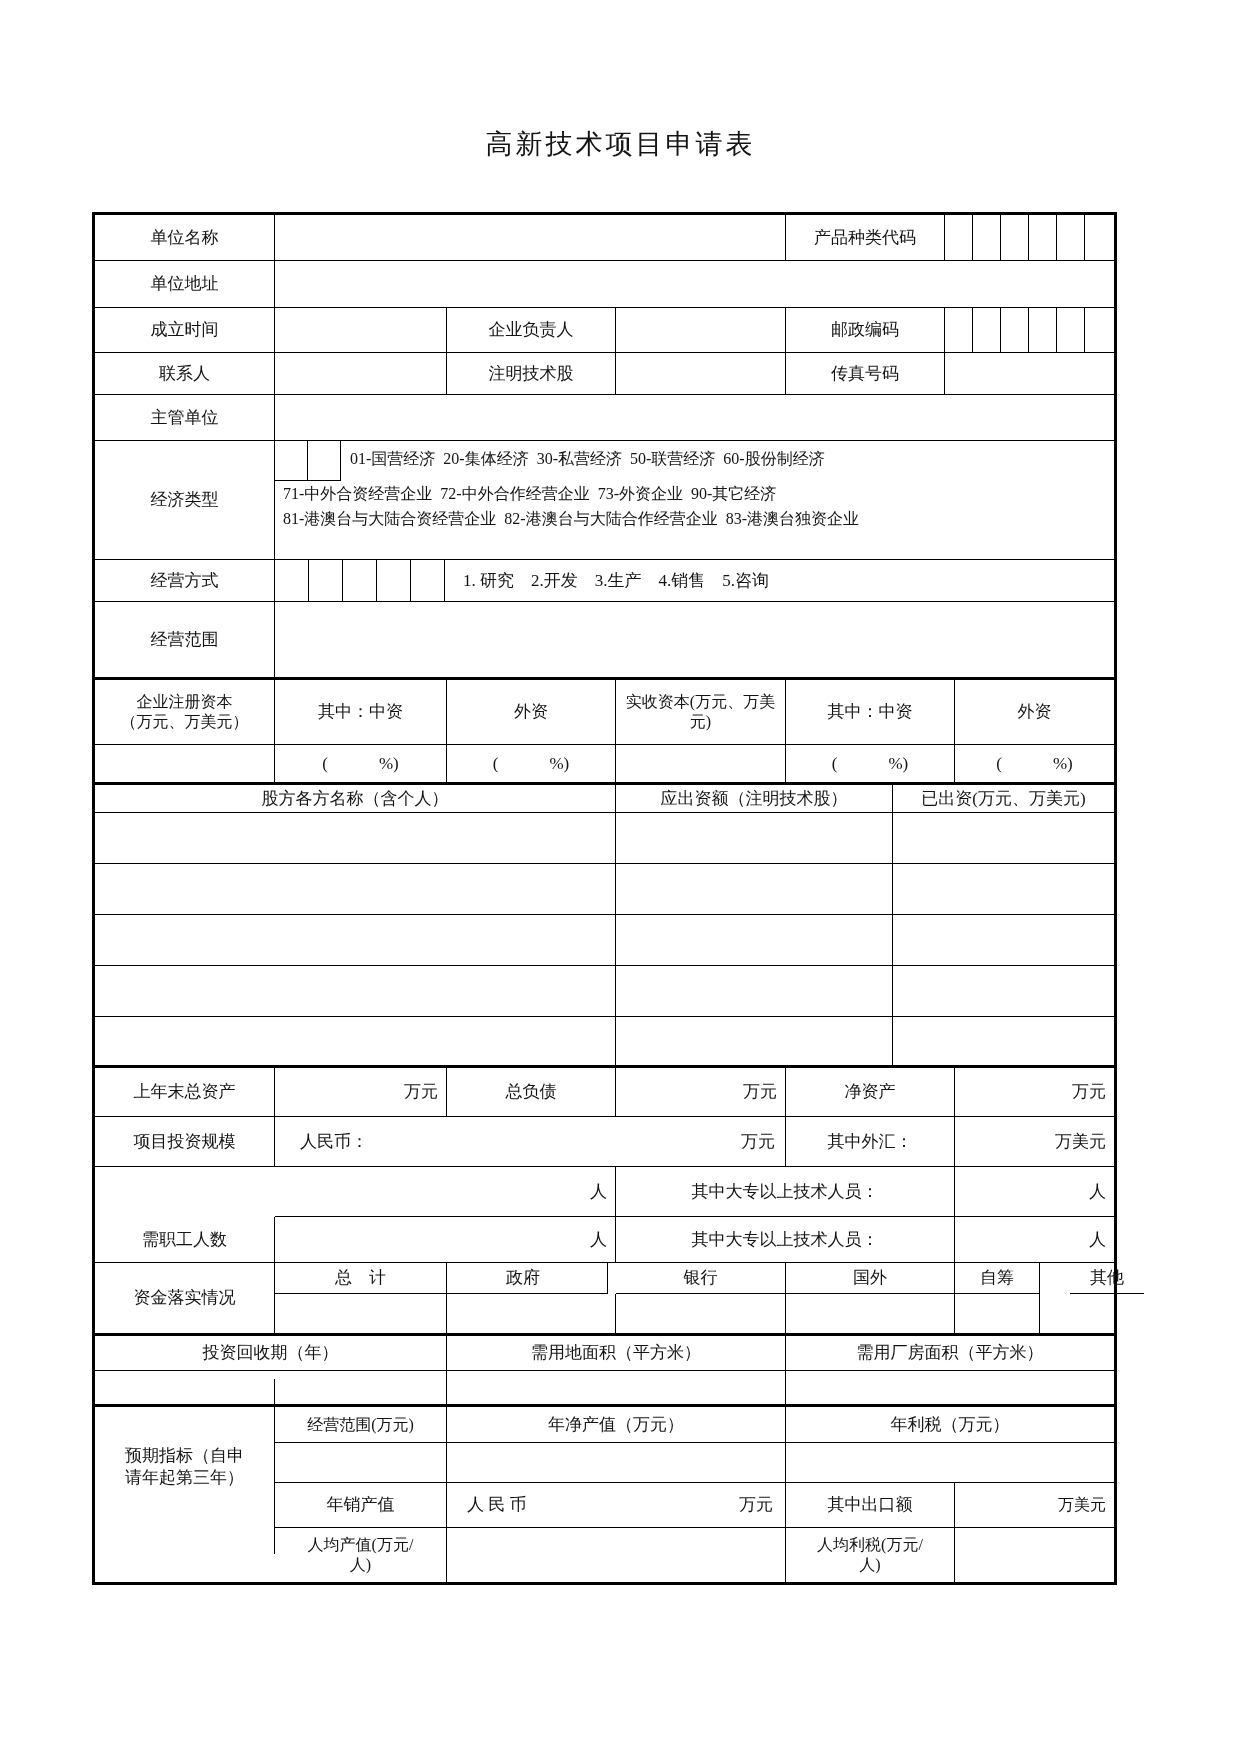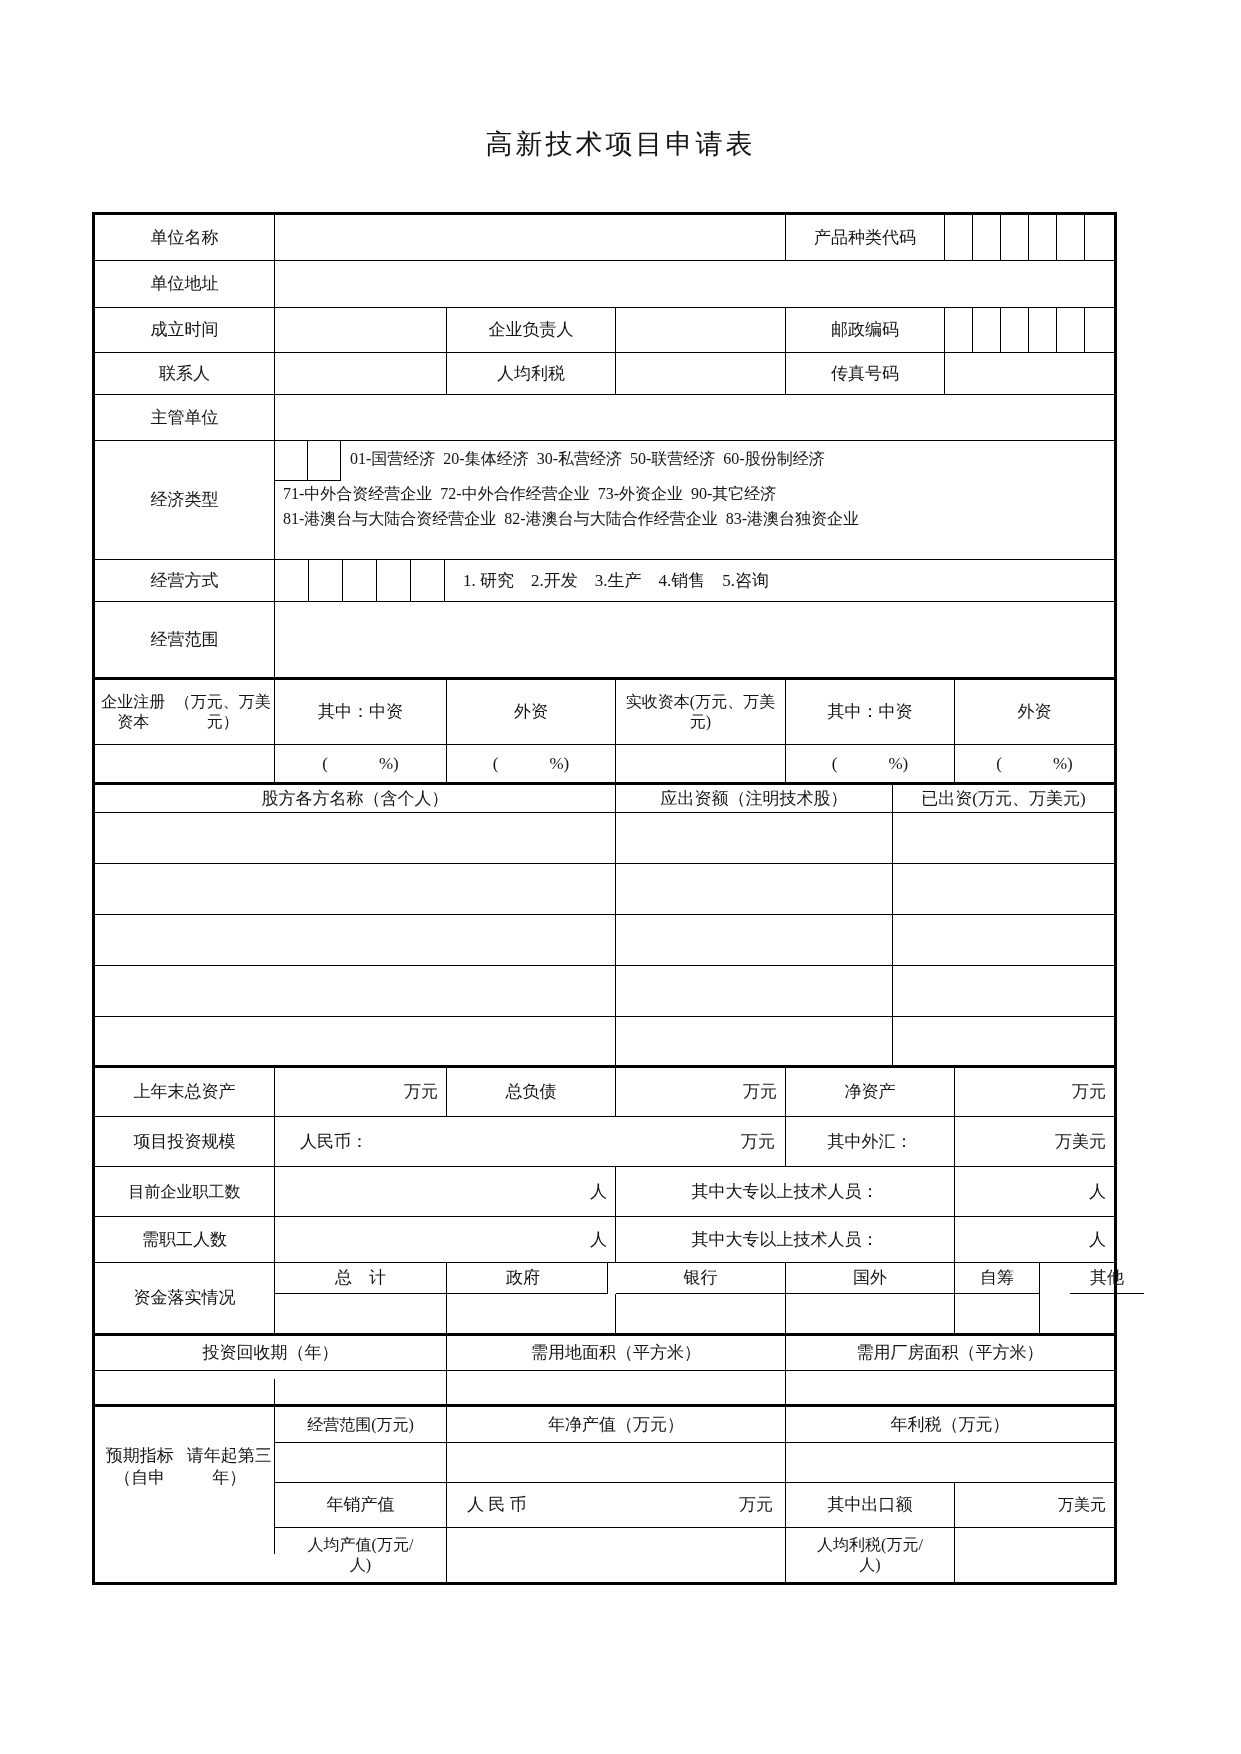--- a/index.html
+++ b/index.html
@@ -16,21 +16,21 @@
     position:absolute; left:92px; top:212px; width:1025px; height:1373px;
     border:3px solid #000; box-sizing:border-box;
   }
   .tin { position:absolute; left:0; top:0; width:1019px; height:1367px; }
   .c {
     position:absolute; box-sizing:border-box;
     border-right:1px solid #000; border-bottom:1px solid #000;
     display:flex; align-items:center; justify-content:center;
     font-size:17px; text-align:center; line-height:1.25; overflow:hidden;
   }
-  .col { flex-direction:row;justify-content:space-between; }
+  .col { flex-direction:column; }
   .noR { border-right:none; }
   .noB { border-bottom:none; }
   .tB  { border-bottom-width:3px; }
   .left  { justify-content:flex-start; text-align:left; }
   .right { justify-content:flex-end; text-align:right; }
   .between { justify-content:space-between; }
   .pre { white-space:pre; }
   .sm  { font-size:16px; }
   .pad   { padding:12px 8px; }
   .padL  { padding-left:18px; }
@@ -71,21 +71,21 @@
     <div class="c" style="left:691px;top:93px;width:159px;height:45px">邮政编码</div>
     <div class="c" style="left:850px;top:93px;width:28px;height:45px"></div>
     <div class="c" style="left:878px;top:93px;width:28px;height:45px"></div>
     <div class="c" style="left:906px;top:93px;width:28px;height:45px"></div>
     <div class="c" style="left:934px;top:93px;width:28px;height:45px"></div>
     <div class="c" style="left:962px;top:93px;width:28px;height:45px"></div>
     <div class="c noR" style="left:990px;top:93px;width:29px;height:45px"></div>
 
     <div class="c" style="left:0;top:138px;width:180px;height:42px">联系人</div>
     <div class="c" style="left:180px;top:138px;width:172px;height:42px"></div>
-    <div class="c" style="left:352px;top:138px;width:169px;height:42px">人均利税</div>
+    <div class="c" style="left:352px;top:138px;width:169px;height:42px">注明技术股</div>
     <div class="c" style="left:521px;top:138px;width:170px;height:42px"></div>
     <div class="c" style="left:691px;top:138px;width:159px;height:42px">传真号码</div>
     <div class="c noR" style="left:850px;top:138px;width:169px;height:42px"></div>
 
     <div class="c" style="left:0;top:180px;width:180px;height:46px">主管单位</div>
     <div class="c noR" style="left:180px;top:180px;width:839px;height:46px"></div>
 
     <div class="c" style="left:0;top:226px;width:180px;height:119px">经济类型</div>
     <div class="c noR blockcell" style="left:180px;top:226px;width:839px;height:119px">
       <div class="box" style="left:0;top:0;width:33px;height:40px"></div>
@@ -155,21 +155,20 @@
     <div class="c noR right pad" style="left:860px;top:853px;width:159px;height:49px">万元</div>
 
     <div class="c" style="left:0;top:902px;width:180px;height:50px">项目投资规模</div>
     <div class="c between" style="left:180px;top:902px;width:511px;height:50px;padding:0 10px 0 25px">
       <span>人民币：</span>
       <span>万元</span>
     </div>
     <div class="c" style="left:691px;top:902px;width:169px;height:50px">其中外汇：</div>
     <div class="c noR right pad" style="left:860px;top:902px;width:159px;height:50px">万美元</div>
 
-    <div class="c sm" style="left:0;top:952px;width:180px;height:50px">目前企业职工数</div>
     <div class="c right pad" style="left:180px;top:952px;width:341px;height:50px">人</div>
     <div class="c" style="left:521px;top:952px;width:339px;height:50px">其中大专以上技术人员：</div>
     <div class="c noR right pad" style="left:860px;top:952px;width:159px;height:50px">人</div>
 
     <div class="c" style="left:0;top:1002px;width:180px;height:46px">需职工人数</div>
     <div class="c right pad" style="left:180px;top:1002px;width:341px;height:46px">人</div>
     <div class="c" style="left:521px;top:1002px;width:339px;height:46px">其中大专以上技术人员：</div>
     <div class="c noR right pad" style="left:860px;top:1002px;width:159px;height:46px">人</div>
 
     <div class="c tB" style="left:0;top:1048px;width:180px;height:73px">资金落实情况</div>

